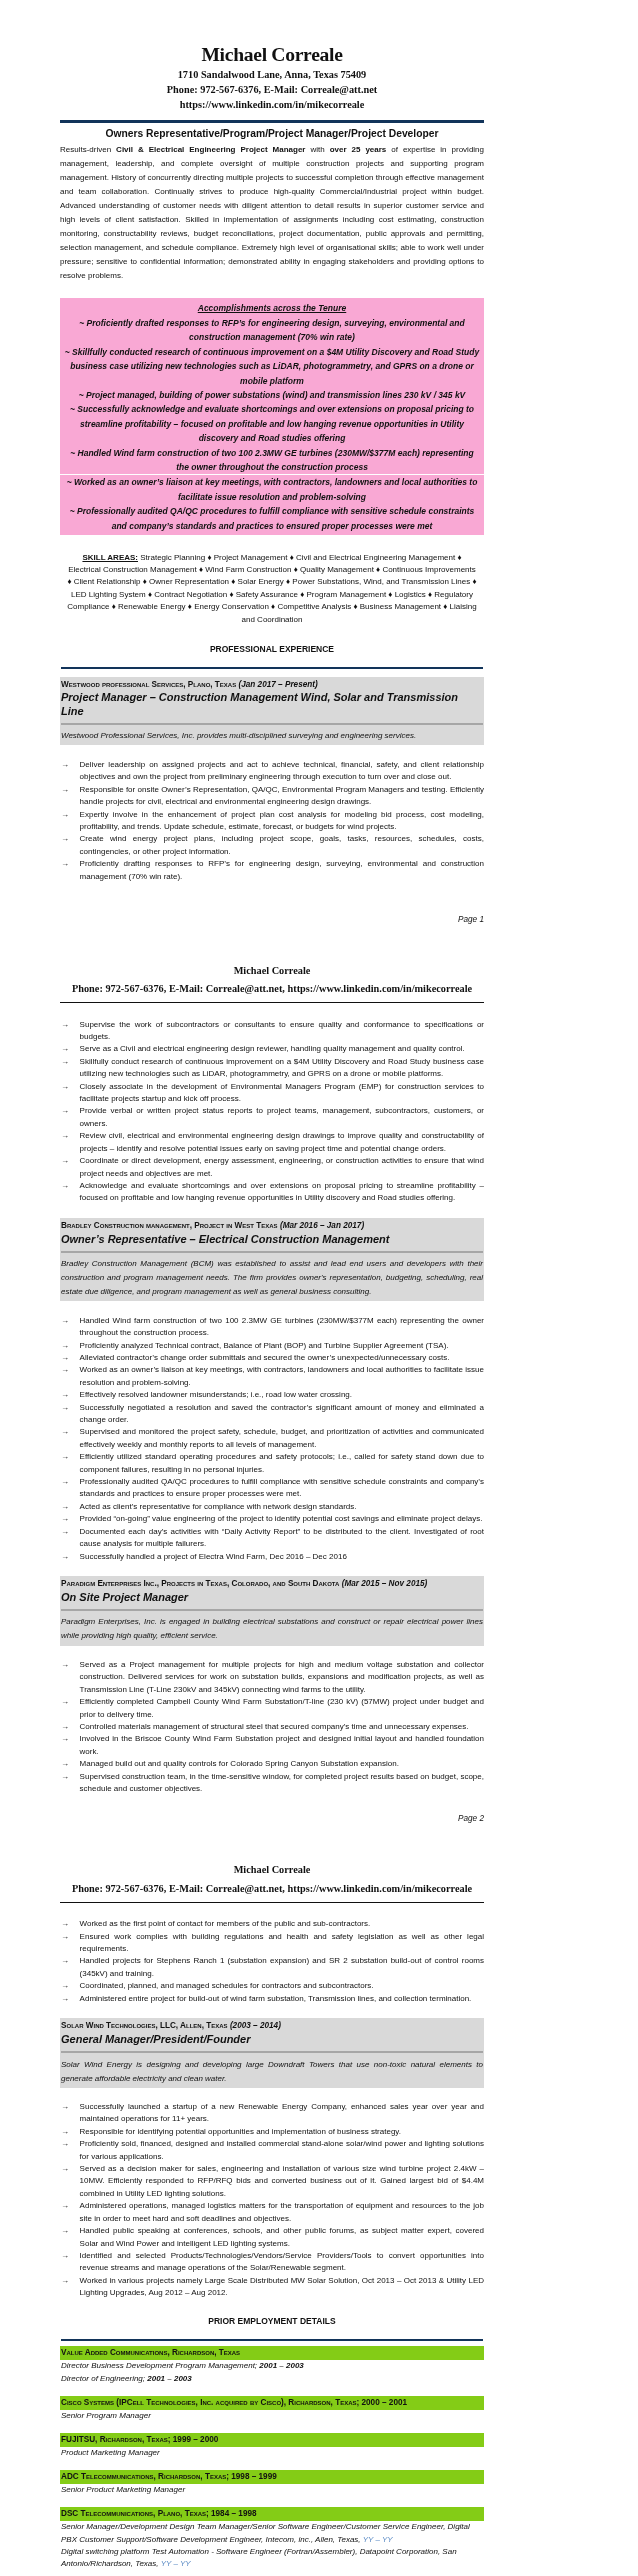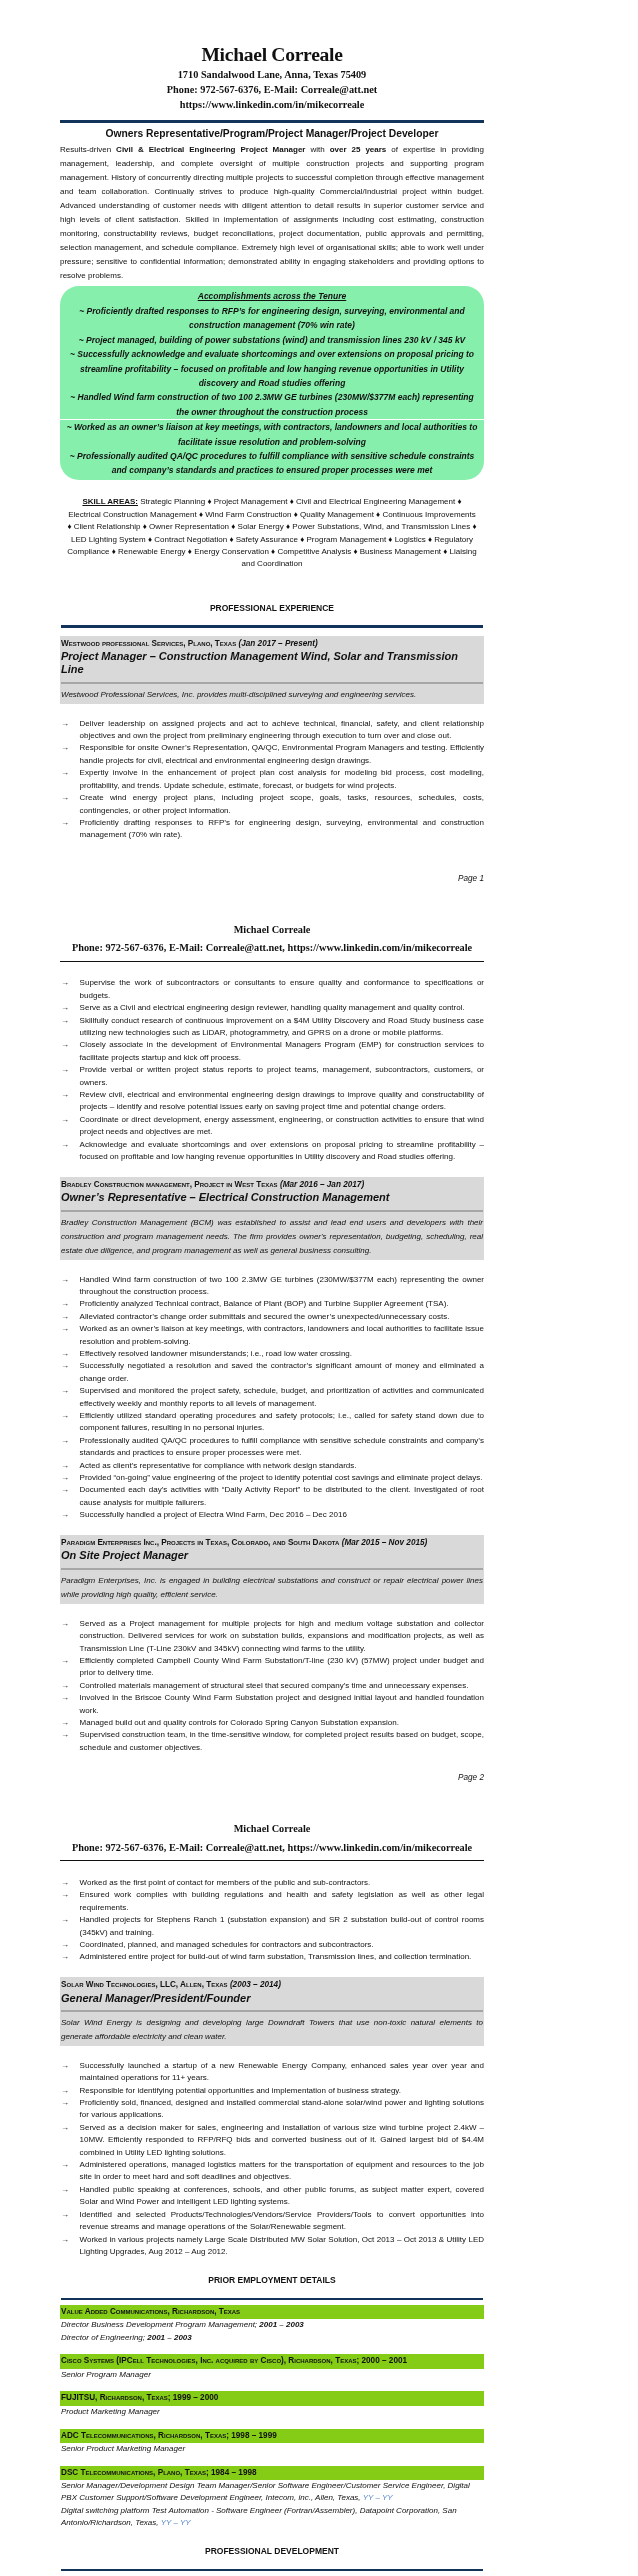--- a/index.html
+++ b/index.html
@@ -14,28 +14,28 @@
 
   
   .hdr { padding-top: 42px; text-align: center; font-family: "Liberation Serif", serif; font-weight: bold; }
   .hdr .name { font-size: 19.6px; line-height: 25px; letter-spacing: -0.3px; }
   .hdr .line { font-size: 10.3px; line-height: 15px; }
   .navy-rule { height: 2.6px; background: #12345a; margin: 8.2px 0 0 0; }
 
   .headline { font-weight: bold; font-size: 10.3px; text-align: center; margin-top: 4.1px; line-height: 14.4px; }
   .summary { text-align: justify; line-height: 14px; margin-top: 2.1px; font-size: 8px; }
 
-  .acc { background: #86efac; margin-top: 3px; padding: 3.1px 4.1px 2.1px; text-align: center; font-weight: bold; font-style: italic; font-size: 8.5px; line-height: 14.4px; border-radius: 19px; }
+  .acc { background: #f9a8d4; margin-top: 15px; padding: 3.1px 4.1px 2.1px; text-align: center; font-weight: bold; font-style: italic; font-size: 8.5px; line-height: 14.4px; }
   .acc .title { text-decoration: underline; }
   .acc .sep { height: 1px; background: #fff; margin: 0 -4.1px; }
 
   .skills { text-align: center; line-height: 12.4px; margin-top: 16.5px; padding: 0 5.2px; font-size: 8px; }
   .skills .lbl { font-weight: bold; text-decoration: underline; }
 
-  .section-title { text-align: center; font-weight: bold; font-size: 8.5px; margin-top: 31px; line-height: 12.4px; }
+  .section-title { text-align: center; font-weight: bold; font-size: 8.5px; margin-top: 17px; line-height: 12.4px; }
   .thin-navy { height: 2.1px; background: #12345a; margin: 11.3px 1px 5.2px; }
 
   .job { margin-top: 8px; }
   .job-box { background: #d9d9d9; padding: 1px 1px 2.1px; }
   .job-co { font-weight: bold; font-variant: small-caps; font-size: 8.2px; line-height: 13.4px; }
   .job-co .dates { font-style: italic; font-variant: normal; }
   .job-title { font-weight: bold; font-style: italic; font-size: 11px; line-height: 13.4px; }
   .job-rule { height: 2.1px; background: #a6a6a6; margin: 5.2px 0 4.1px; }
   .job-desc { font-style: italic; text-align: justify; line-height: 14px; font-size: 8px; }
 
@@ -74,20 +74,21 @@
   </div>
   <div class="navy-rule"></div>
 
   <div class="headline">Owners Representative/Program/Project Manager/Project Developer</div>
   <p class="summary"><span>Results-driven </span><b>Civil &amp; Electrical Engineering Project Manager</b><span> with </span><b>over 25 years</b><span> of expertise in providing management, leadership, and complete oversight of multiple construction projects and supporting program management. History of concurrently directing multiple projects to successful completion through effective management and team collaboration. Continually strives to produce high-quality Commercial/Industrial project within budget. Advanced understanding of customer needs with diligent attention to detail results in superior customer service and high levels of client satisfaction. Skilled in implementation of assignments including cost estimating, construction monitoring, constructability reviews, budget reconciliations, project documentation, public approvals and permitting, selection management, and schedule compliance. Extremely high level of organisational skills; able to work well under pressure; sensitive to confidential information; demonstrated ability in engaging stakeholders and providing options to resolve problems.</span></p>
 
   <div class="acc">
     <div class="title">Accomplishments across the Tenure</div>
     <div id="acc-list">
         <div>~ Proficiently drafted responses to RFP’s for engineering design, surveying, environmental and construction management (70% win rate)</div>
+        <div>~ Skillfully conducted research of continuous improvement on a $4M Utility Discovery and Road Study business case utilizing new technologies such as LiDAR, photogrammetry, and GPRS on a drone or mobile platform</div>
         <div>~ Project managed, building of power substations (wind) and transmission lines 230 kV / 345 kV</div>
         <div>~ Successfully acknowledge and evaluate shortcomings and over extensions on proposal pricing to streamline profitability – focused on profitable and low hanging revenue opportunities in Utility discovery and Road studies offering</div>
         <div>~ Handled Wind farm construction of two 100 2.3MW GE turbines (230MW/$377M each) representing the owner throughout the construction process</div>
         <div class="sep"></div>
         <div>~ Worked as an owner’s liaison at key meetings, with contractors, landowners and local authorities to facilitate issue resolution and problem-solving</div>
         <div>~ Professionally audited QA/QC procedures to fulfill compliance with sensitive schedule constraints and company’s standards and practices to ensured proper processes were met</div>
       </div>
   </div>
 
   <p class="skills"><span class="lbl">SKILL AREAS:</span> <span id="skills-text">Strategic Planning ♦ Project Management ♦ Civil and Electrical Engineering Management ♦ Electrical Construction Management ♦ Wind Farm Construction ♦ Quality Management ♦ Continuous Improvements ♦ Client Relationship ♦ Owner Representation ♦ Solar Energy ♦ Power Substations, Wind, and Transmission Lines ♦ LED Lighting System ♦ Contract Negotiation ♦ Safety Assurance ♦ Program Management ♦ Logistics ♦ Regulatory Compliance ♦ Renewable Energy ♦ Energy Conservation ♦ Competitive Analysis ♦ Business Management ♦ Liaising and Coordination</span></p>

